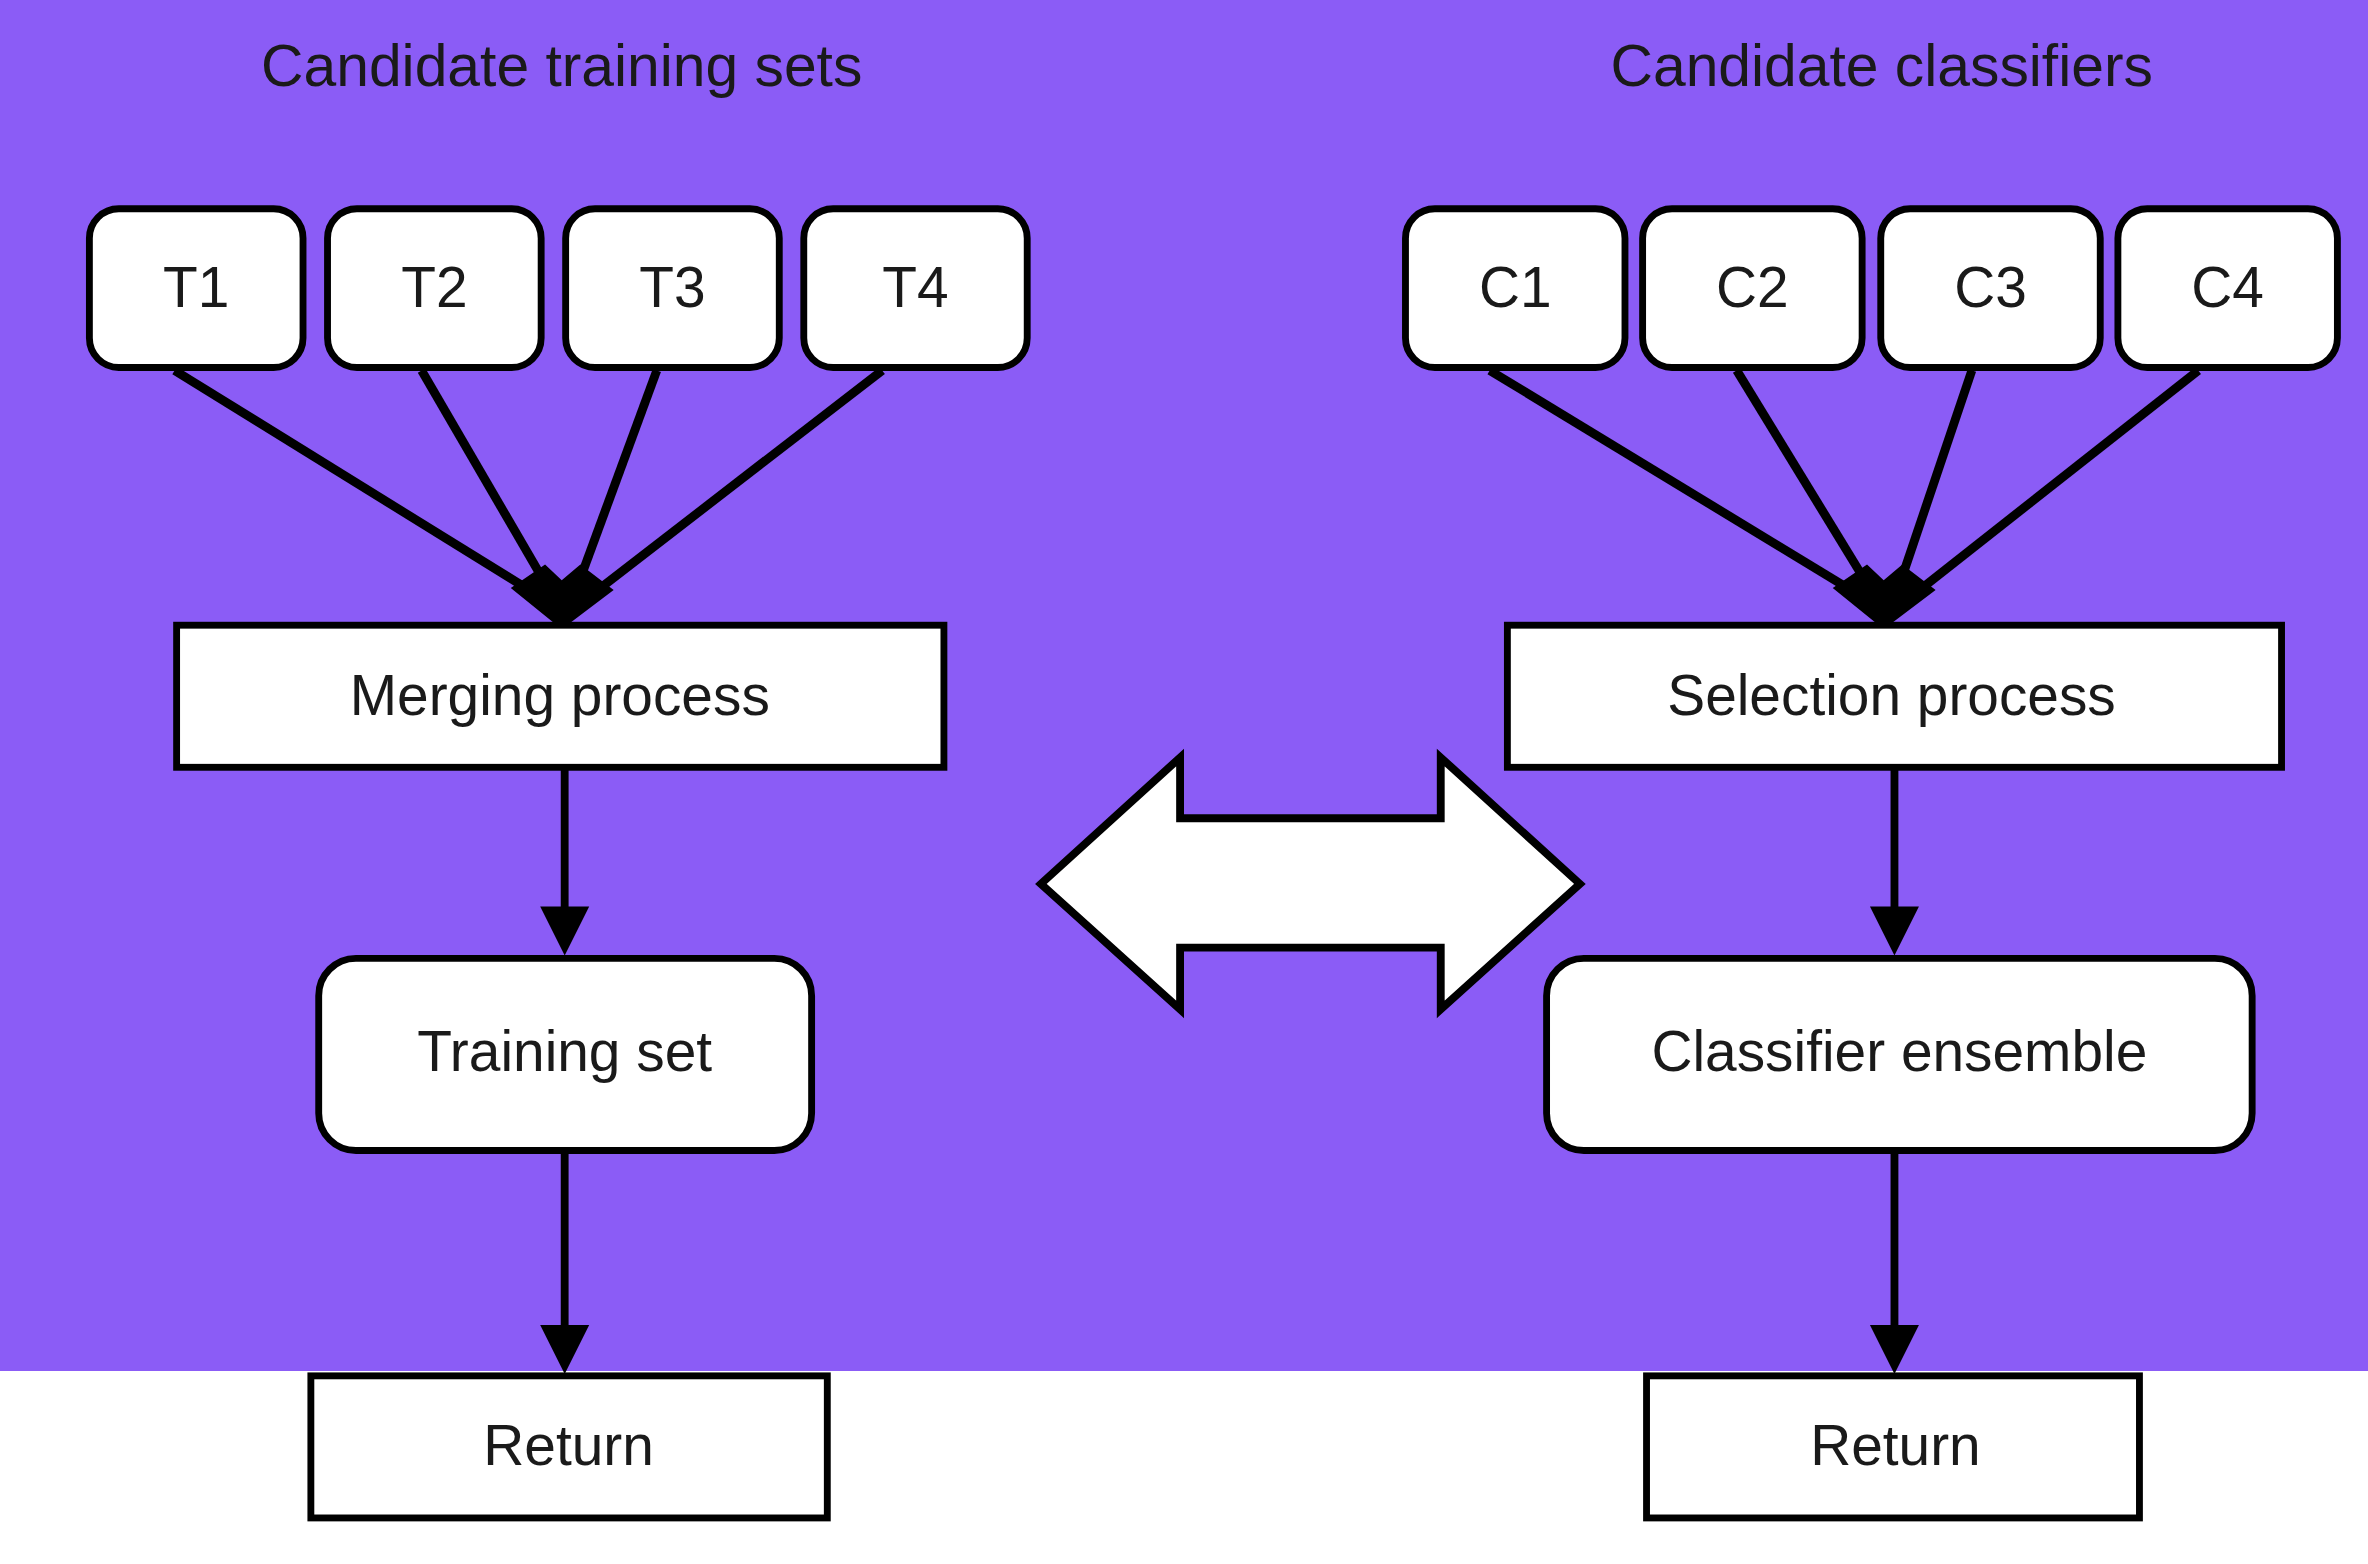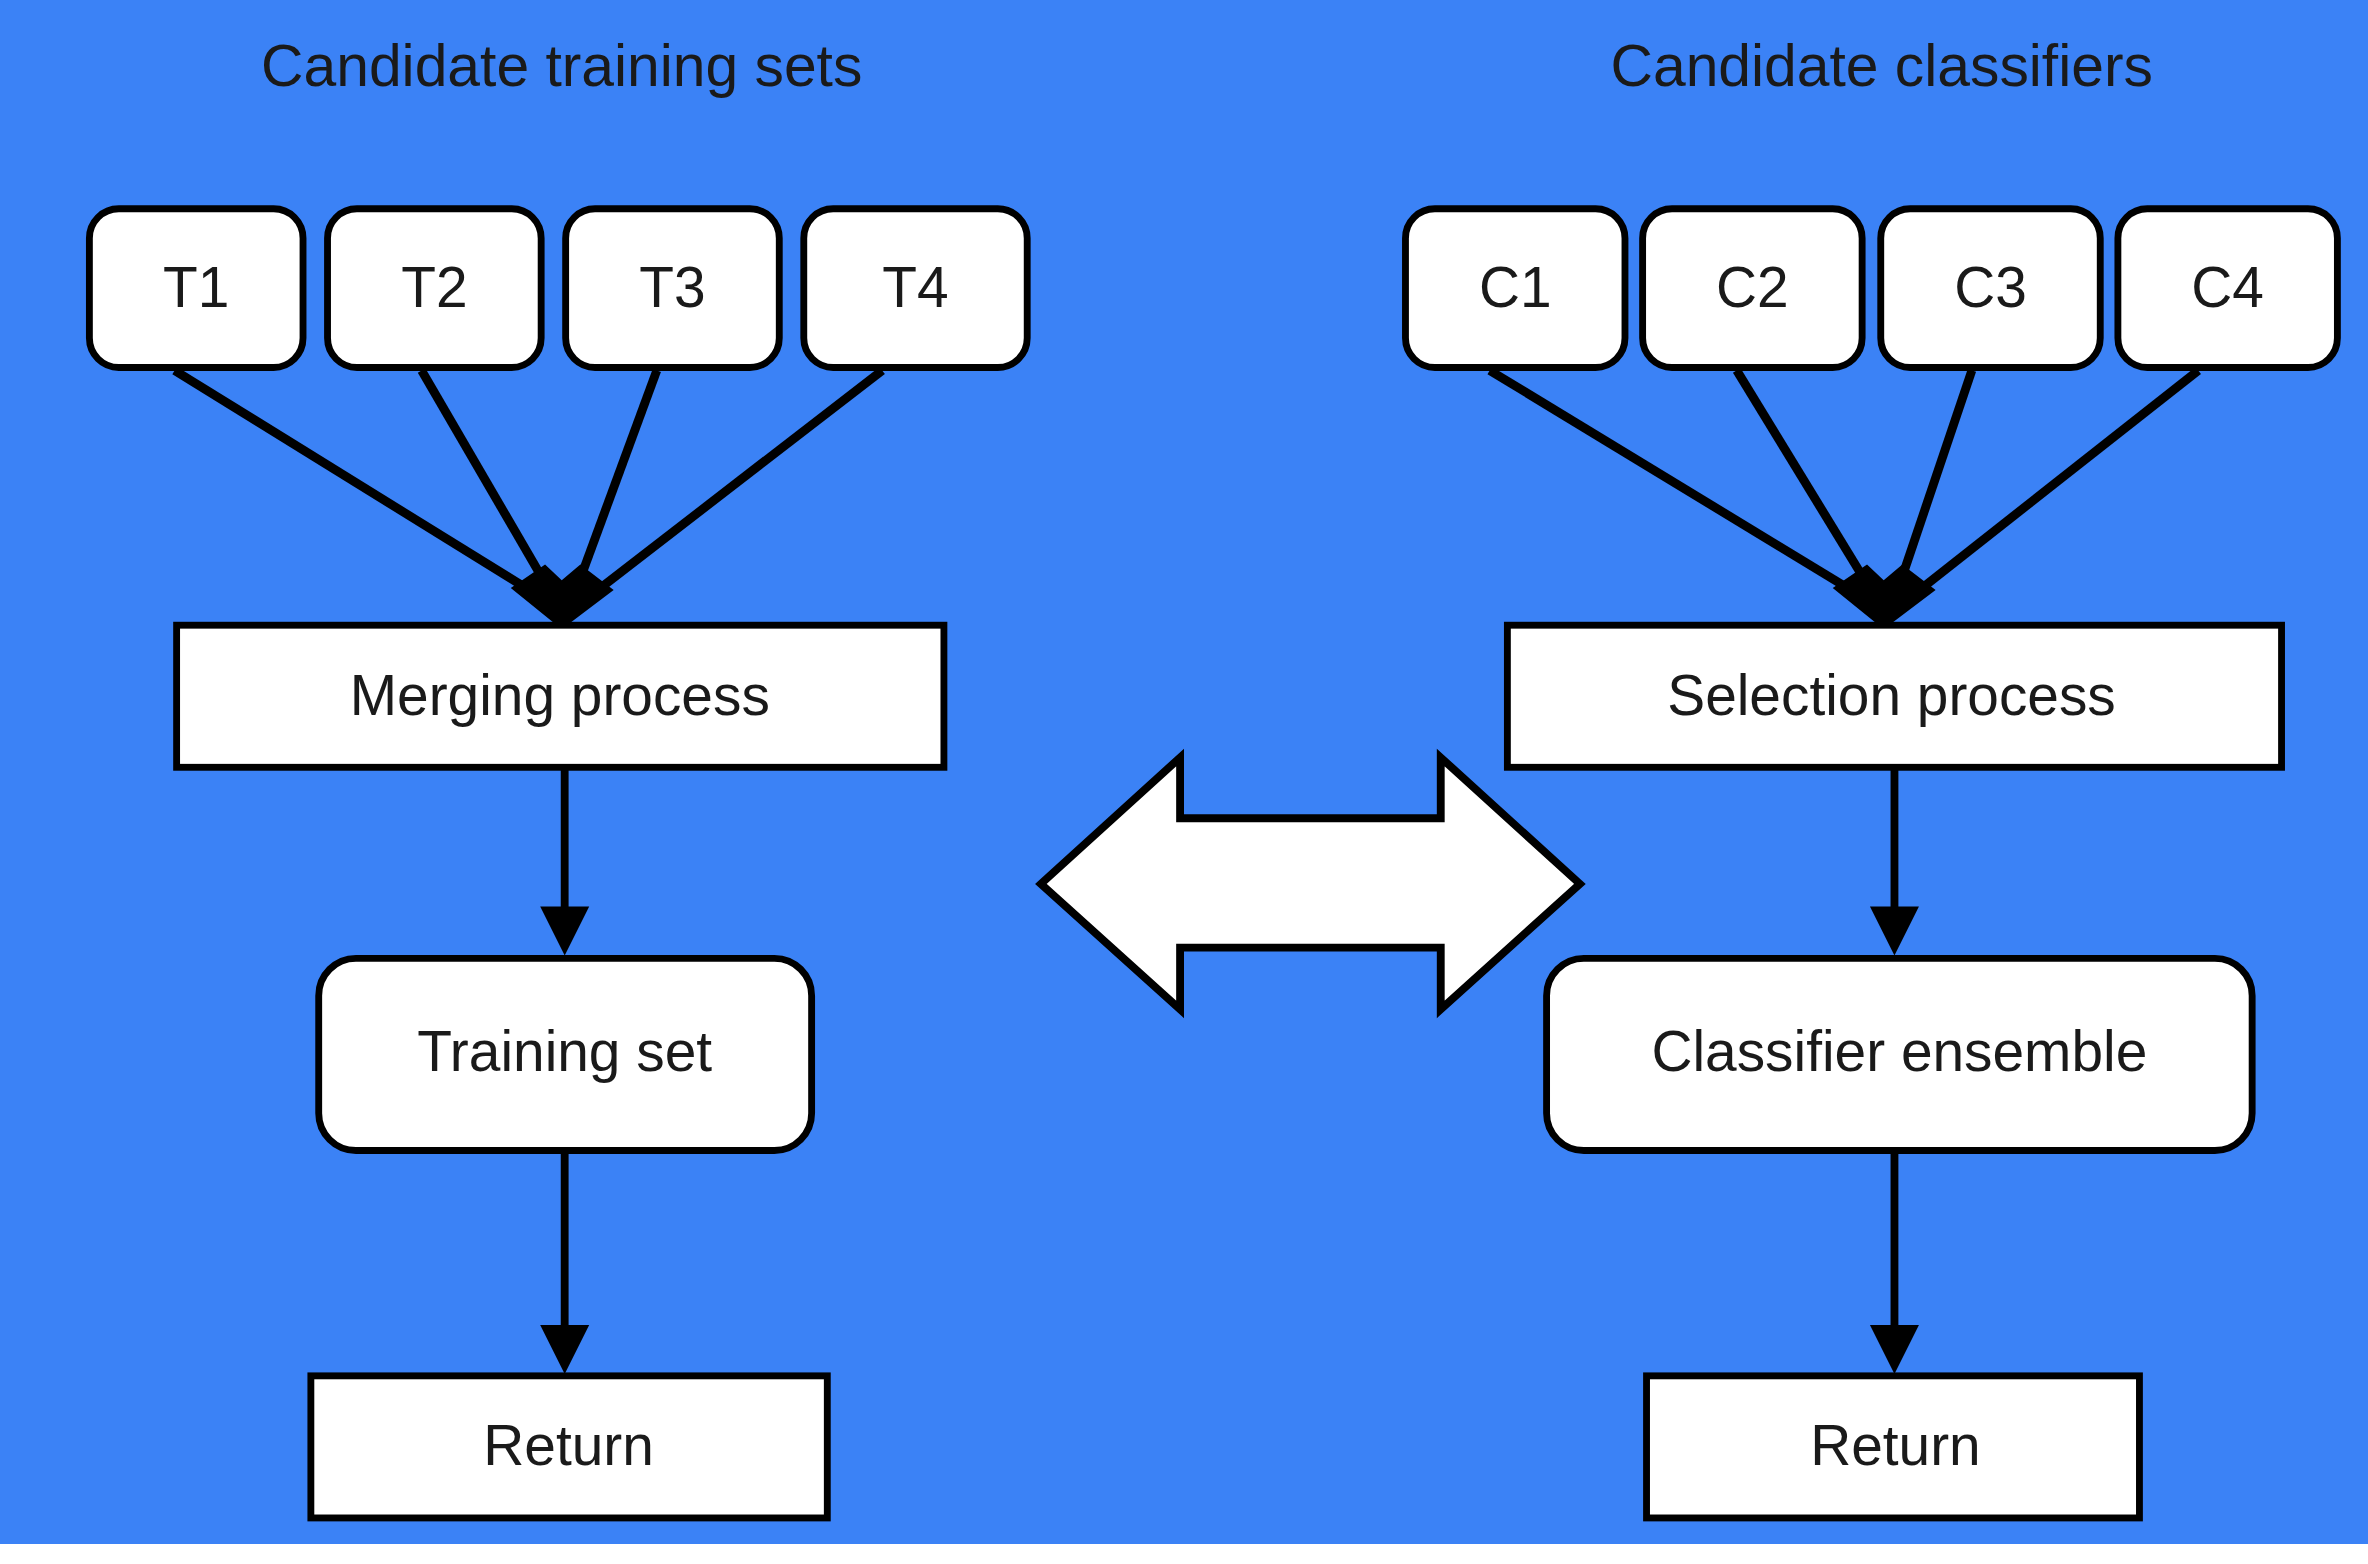--- a/index.html
+++ b/index.html
@@ -9,22 +9,22 @@
   }
   body {
     width: 2368px;
     height: 1564px;
     overflow: hidden;
     font-family: "Liberation Sans", sans-serif;
   }
   #diagram-root {
     position: relative;
     width: 2368px;
-    height: 1544px;
-    background: #3b82f6;
+    height: 1371px;
+    background: #8b5cf6;
   }
   svg.canvas {
     display: block;
     width: 2368px;
     height: 1564px;
   }
   .col-title {
     font-family: "Liberation Sans", sans-serif;
     font-size: 60px;
     fill: #1a1a1a;

